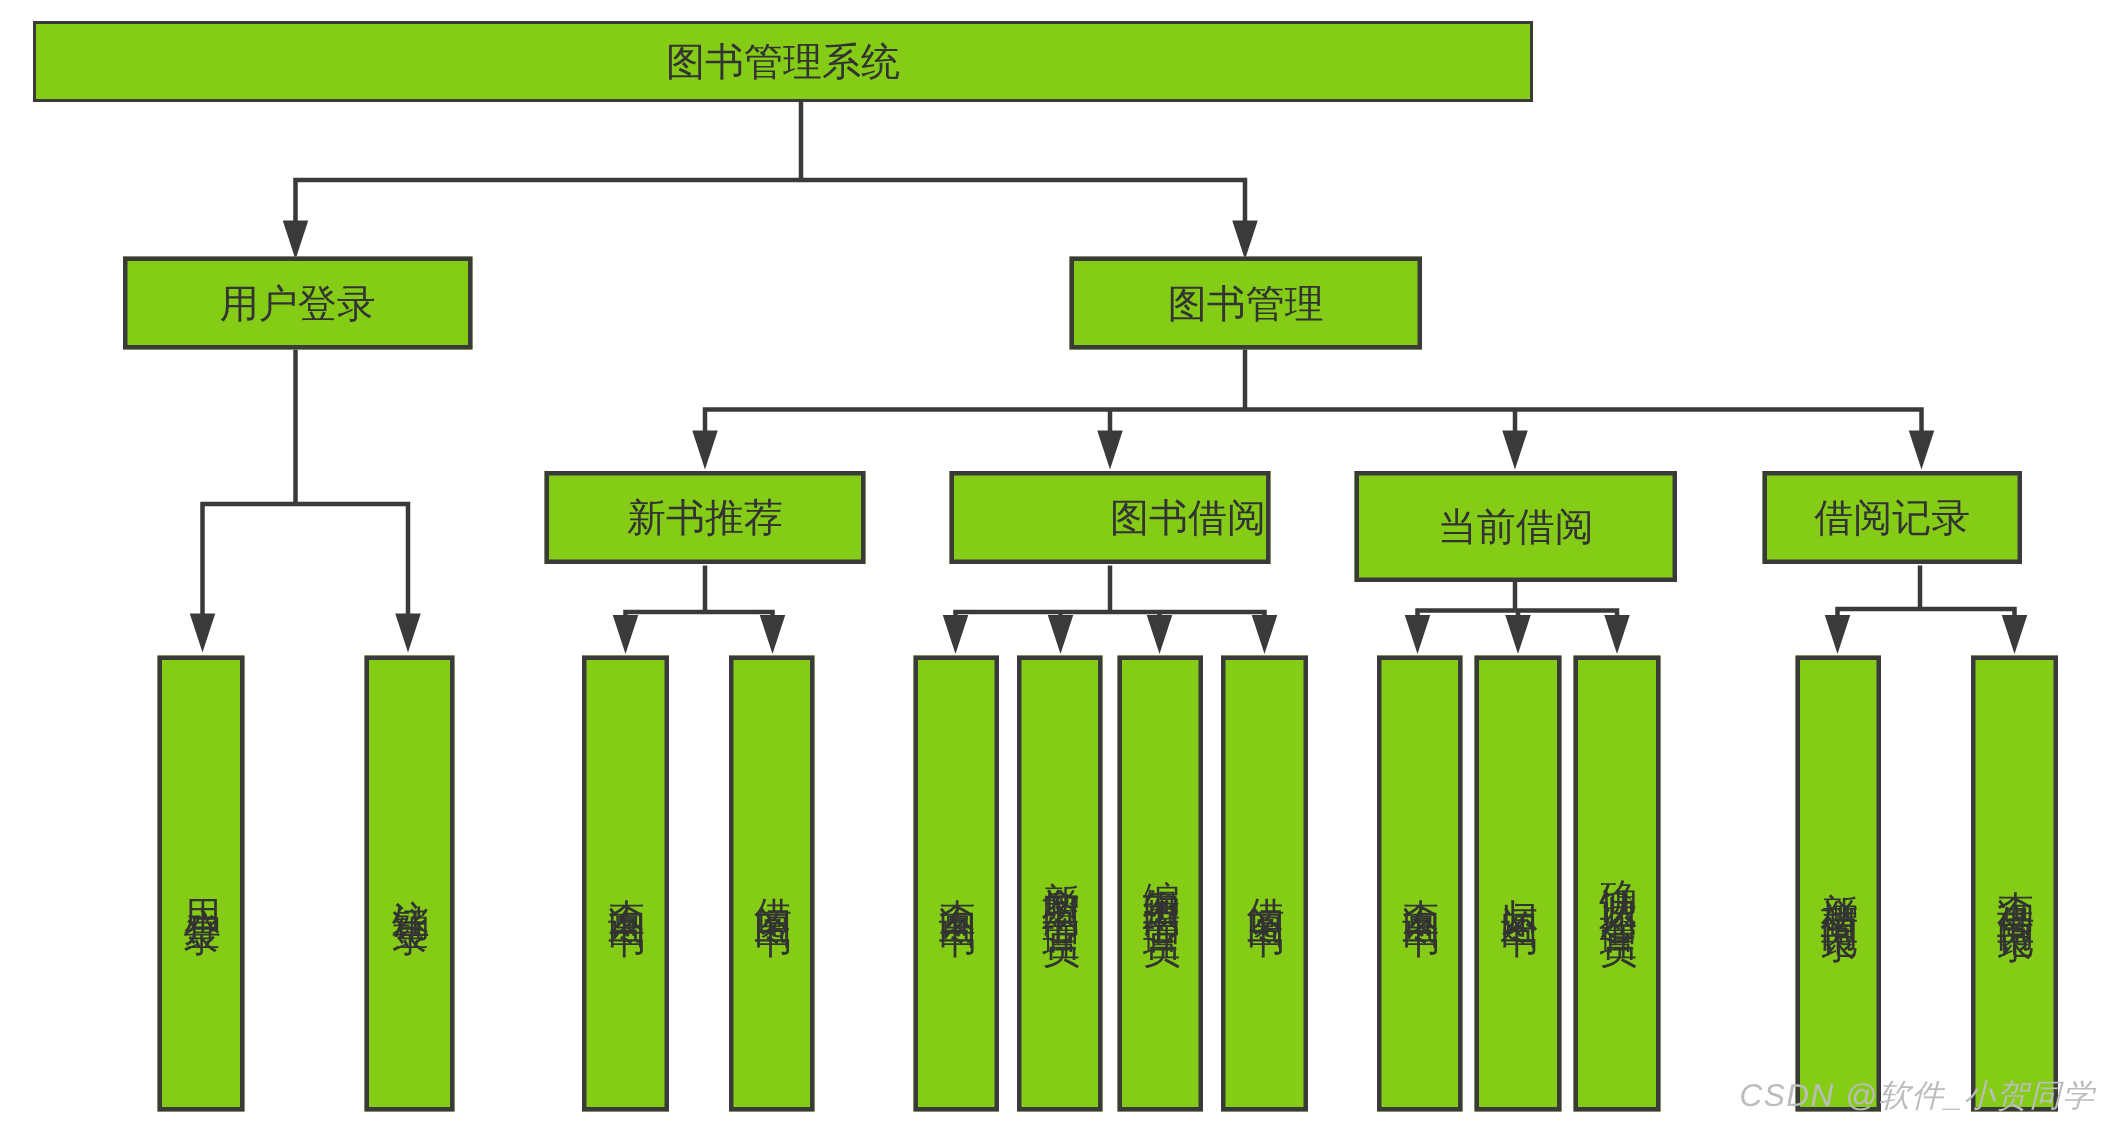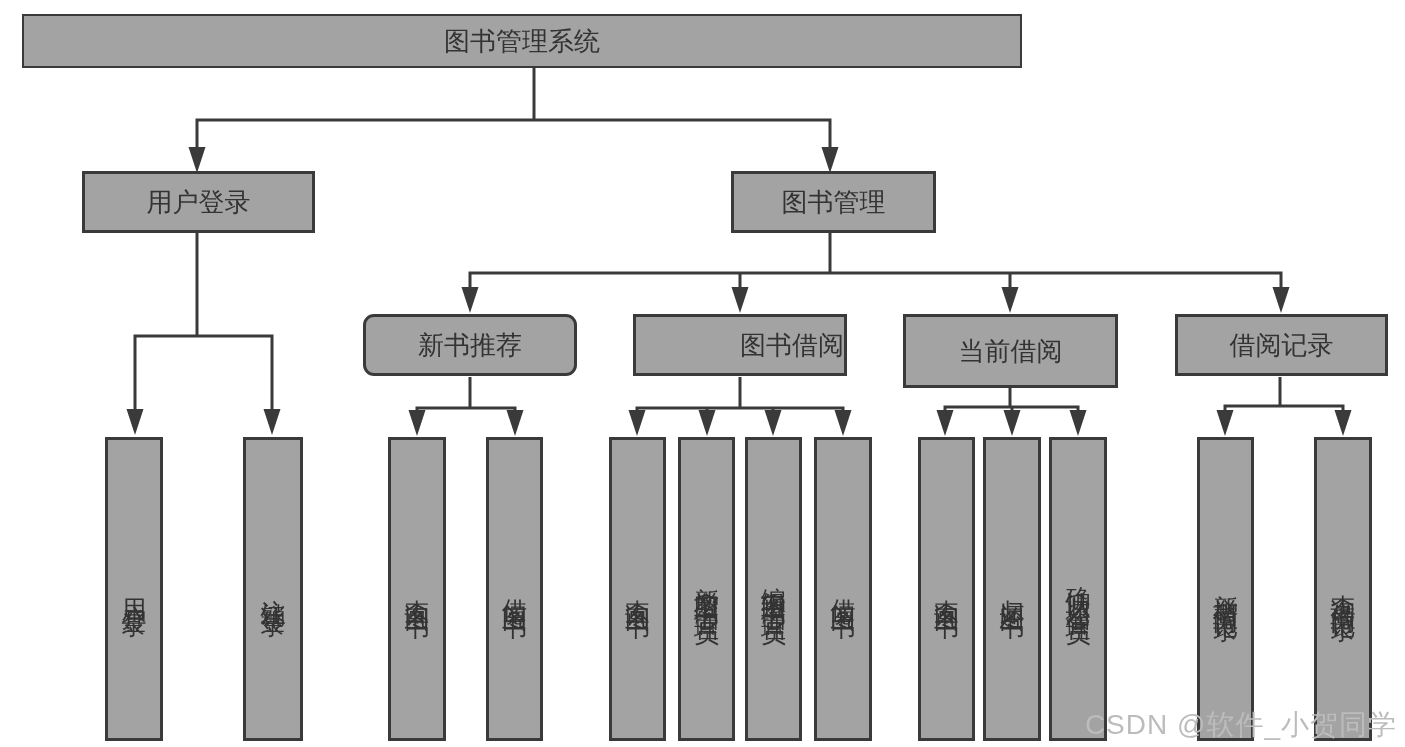--- a/index.html
+++ b/index.html
@@ -28,21 +28,21 @@
     fill:none;
     stroke:var(--line);
     stroke-width:3;
   }
   svg.connectors polygon{
     fill:var(--line);
     stroke:none;
   }
   .node{
     position:absolute;
-    background:#a3a3a3;
+    background:#84cc16;
     border:3px solid var(--box-border);
     display:flex;
     align-items:center;
     justify-content:center;
     color:var(--text);
   }
   .node.root{
     border-width:2px;
     font-size:26px;
   }
@@ -54,25 +54,26 @@
     text-orientation:mixed;
     font-size:25px;
     letter-spacing:5px;
     line-height:1.15;
     white-space:nowrap;
   }
   .watermark{
     position:absolute;
     right:8px;
     bottom:3px;
-    font-size:28px;
+    font-size:21px;
     letter-spacing:1px;
     color:var(--watermark);
     z-index:5;
     white-space:nowrap;
+    font-style:italic;
   }
 </style>
 </head>
 <body>
 
 <div class="canvas">
 
   <svg class="connectors" width="1405" height="747" viewBox="0 0 1405 747">
 
     <path d="M534 68 V121"></path>
@@ -125,34 +126,34 @@
     <polygon points="1334.5,410 1351.5,410 1343,436"></polygon>
   </svg>
 
   <div class="node root" style="left:22px;top:14px;width:1000px;height:54px;">
     <span>图书管理系统</span>
   </div>
 
   <div class="node hbox" style="left:82px;top:171px;width:233px;height:62px;">
     <span>用户登录</span>
   </div>
-  <div class="node hbox" style="left:713px;top:171px;width:205px;height:62px;margin-left:18px;">
+  <div class="node hbox" style="left:713px;top:171px;width:235px;height:62px;">
     <span>图书管理</span>
   </div>
 
-  <div class="node hbox" style="left:363px;top:314px;width:214px;height:62px;border-radius:11px;">
+  <div class="node hbox" style="left:363px;top:314px;width:214px;height:62px;">
     <span>新书推荐</span>
   </div>
   <div class="node hbox" style="left:633px;top:314px;width:214px;height:62px;justify-content:flex-end;">
     <span>图书借阅</span>
   </div>
   <div class="node hbox" style="left:903px;top:314px;width:215px;height:74px;">
     <span>当前借阅</span>
   </div>
-  <div class="node hbox" style="left:1175px;top:314px;width:213px;height:62px;">
+  <div class="node hbox" style="left:1175px;top:314px;width:173px;height:62px;">
     <span>借阅记录</span>
   </div>
 
   <div class="node leaf" style="left:105px;top:437px;width:58px;height:304px;">
     <span>用户登录</span>
   </div>
   <div class="node leaf" style="left:243px;top:437px;width:60px;height:304px;">
     <span>注销登录</span>
   </div>
 

